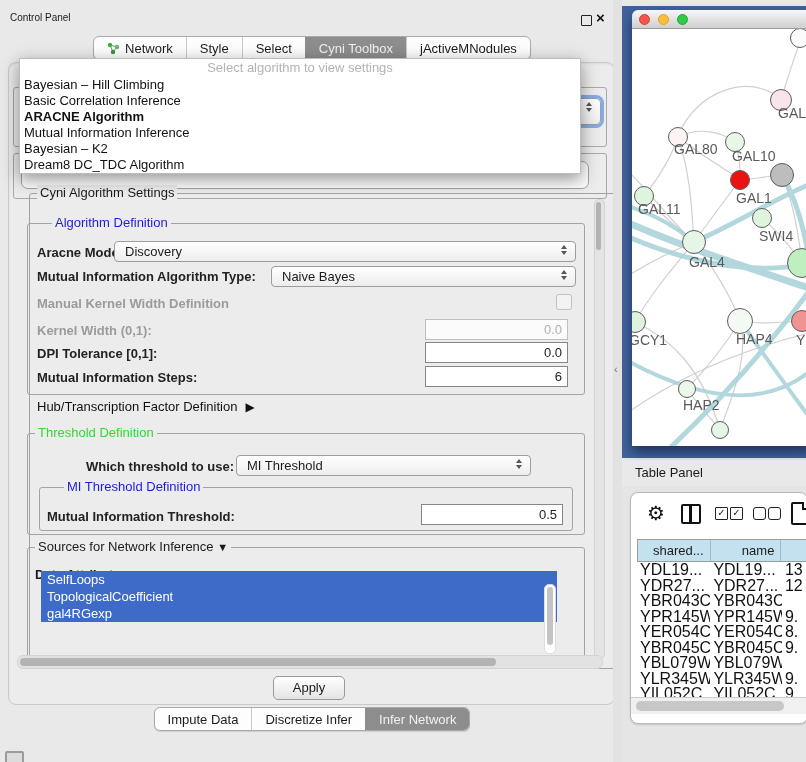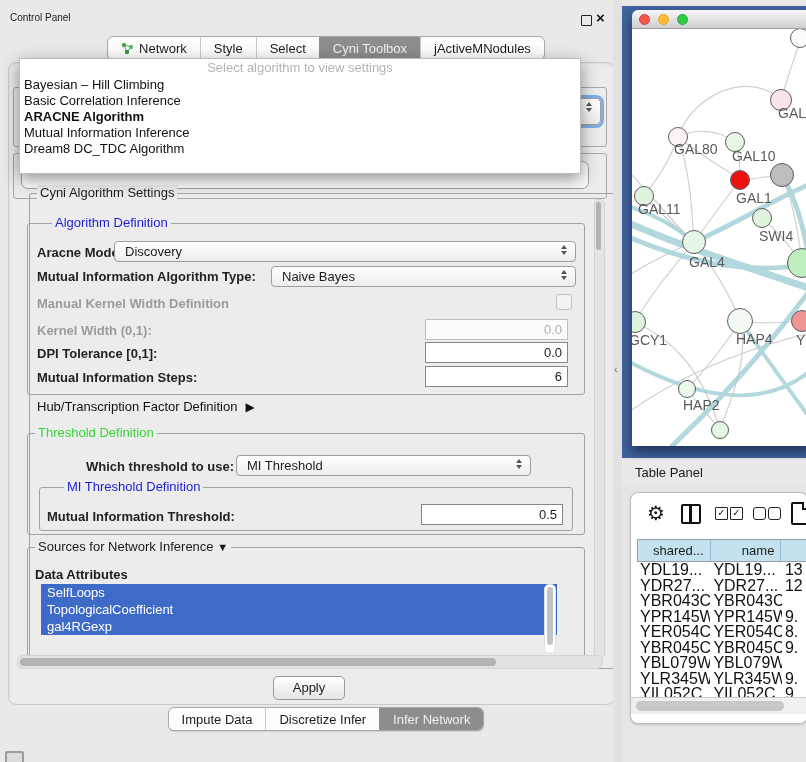--- a/index.html
+++ b/index.html
@@ -4,21 +4,21 @@
 <style>
   html,body{margin:0;padding:0;}
   body{width:806px;height:762px;overflow:hidden;background:#e9e9e9;
        font-family:"Liberation Sans","DejaVu Sans",sans-serif;color:#1c1c1c;position:relative;}
   
   .control-panel{position:absolute;left:0;top:0;width:620px;height:762px;background:#e9e9e9;}
   .cp-titlebar{position:absolute;left:0;top:8px;width:620px;height:24px;}
   .cp-title{position:absolute;left:10px;top:4px;font-size:10px;color:#1b1b1b;}
   .float-btn{position:absolute;left:581px;top:7px;width:9px;height:9px;border:1.5px solid #222;border-radius:1px;}
   .close-btn{position:absolute;left:596px;top:1px;font-size:15px;font-weight:bold;color:#111;}
-  .tabbar{position:absolute;left:16px;width:620px;display:flex;justify-content:center;}
+  .tabbar{position:absolute;left:2px;width:620px;display:flex;justify-content:center;}
   .segbar{display:inline-flex;border:1px solid #a9a9a9;border-radius:6px;overflow:hidden;background:#fdfdfd;height:22px;box-shadow:0 1px 1px rgba(0,0,0,.12);}
   .seg{display:flex;align-items:center;gap:5px;padding:0 13px;font-size:13px;color:#1c1c1c;border-left:1px solid #c9c9c9;cursor:default;white-space:nowrap;}
   .seg:first-child{border-left:none;}
   .seg.sel{background:#8d8d8d;color:#f1f1f1;border-left-color:#8d8d8d;}
   .content-panel{position:absolute;left:8px;top:62px;width:605px;height:641px;background:#ececec;
       border:1px solid #c9c9c9;border-radius:8px;box-shadow:inset 0 1px 2px rgba(0,0,0,.08);}
   
   .ghost-box{position:absolute;border:1px solid #a8a8a8;border-radius:3px;}
   .ghost-combo{position:absolute;left:292px;top:35px;width:298px;height:25px;border:1px solid #9e9e9e;border-radius:5px;
       background:linear-gradient(#fff,#ededed);box-shadow:0 0 0 3px #82ace6;}
@@ -150,20 +150,21 @@
     <div class="ghost-box" style="left:4px;top:90px;width:592px;height:44px;"></div>
     <div class="ghost-combo2"></div>
 
     <div class="algo-popup">
       <div class="popup-header">Select algorithm to view settings</div>
       <div id="popupList">
           <div class="popup-item">Bayesian – Hill Climbing</div>
           <div class="popup-item">Basic Correlation Inference</div>
           <div class="popup-item sel">ARACNE Algorithm</div>
           <div class="popup-item">Mutual Information Inference</div>
+          <div class="popup-item">Bayesian – K2</div>
           <div class="popup-item">Dream8 DC_TDC Algorithm</div>
         </div>
     </div>
 
     <div class="groupbox" style="left:20px;top:130px;width:592px;height:474px;">
       <span class="legend">Cyni Algorithm Settings</span>
     </div>
 
     <div class="vtrack" style="left:585px;top:136px;width:9px;height:458px;">
       <div class="vthumb" style="left:1px;top:2px;width:5px;height:48px;"></div>
@@ -215,21 +216,21 @@
     <div class="groupbox" style="left:30px;top:424px;width:532px;height:42px;">
       <span class="legend legend-blue">MI Threshold Definition</span>
     </div>
     <span class="flabel" style="left:38px;top:446px;">Mutual Information Threshold:</span>
     <div class="tfield" style="left:412px;top:441px;width:142px;">0.5</div>
 
     <div class="groupbox" style="left:18px;top:484px;width:556px;height:112px;">
       <span class="legend"><span>Sources for Network Inference</span> <span style="font-size:11px;">▼</span></span>
     </div>
     <span class="attr-label" style="left:26px;top:504px;">Data Attributes</span>
-    <div class="attr-list" style="left:32px;top:521px;width:516px;height:68px;" id="attrList">
+    <div class="attr-list" style="left:32px;top:508px;width:516px;height:68px;" id="attrList">
         <div class="attr-item" style="background: rgb(62, 106, 200);">SelfLoops</div>
         <div class="attr-item" style="background: rgb(62, 106, 200);">TopologicalCoefficient</div>
         <div class="attr-item" style="background: rgb(62, 106, 200);">gal4RGexp</div>
       </div>
     <div class="vtrack" style="left:535px;top:521px;width:10px;height:68px;background:#fff;border-color:#ddd;">
       <div class="vthumb" style="left:1.5px;top:2px;width:6px;height:58px;background:#c4c4c4;"></div>
     </div>
 
     <div class="htrack" style="left:8px;top:592px;width:584px;height:12px;">
       <div class="hthumb" style="left:2px;top:1.5px;width:476px;height:8px;"></div>

